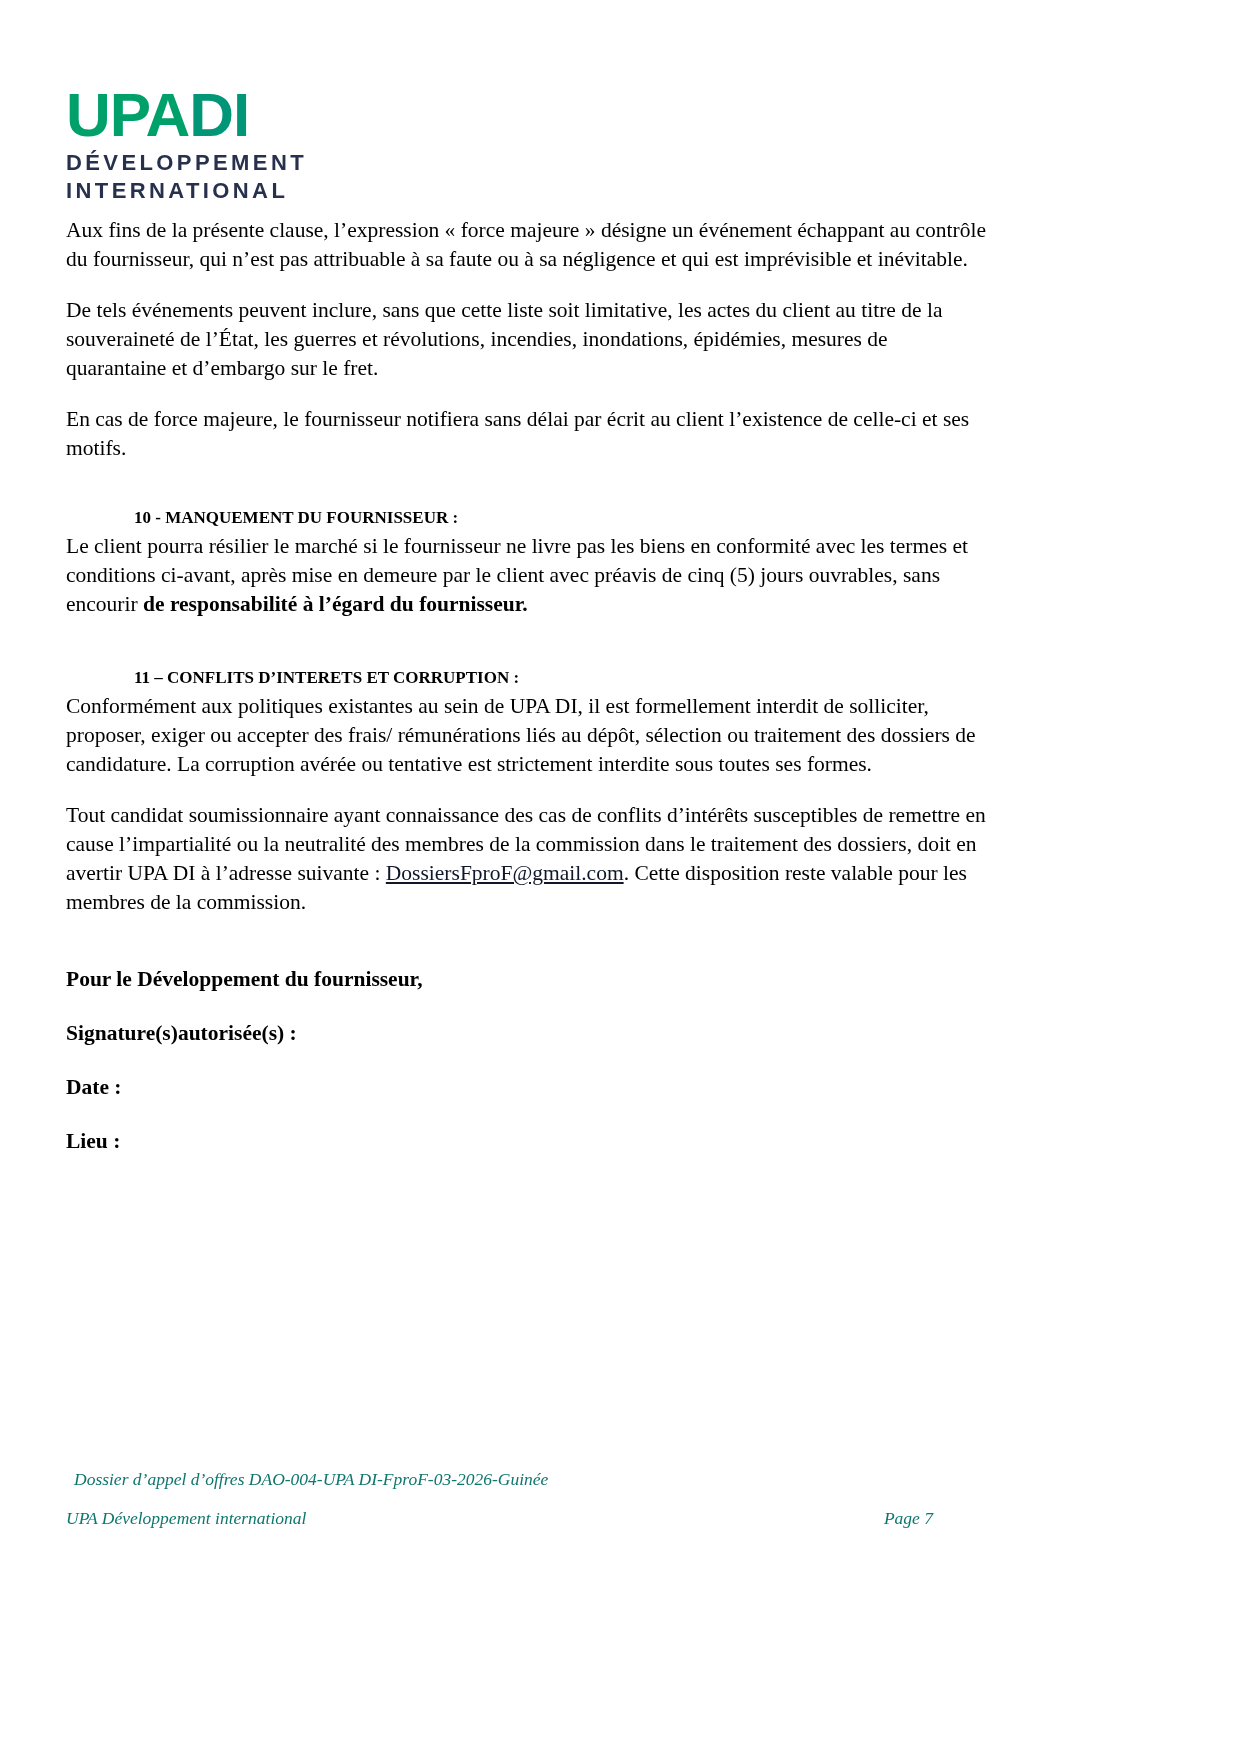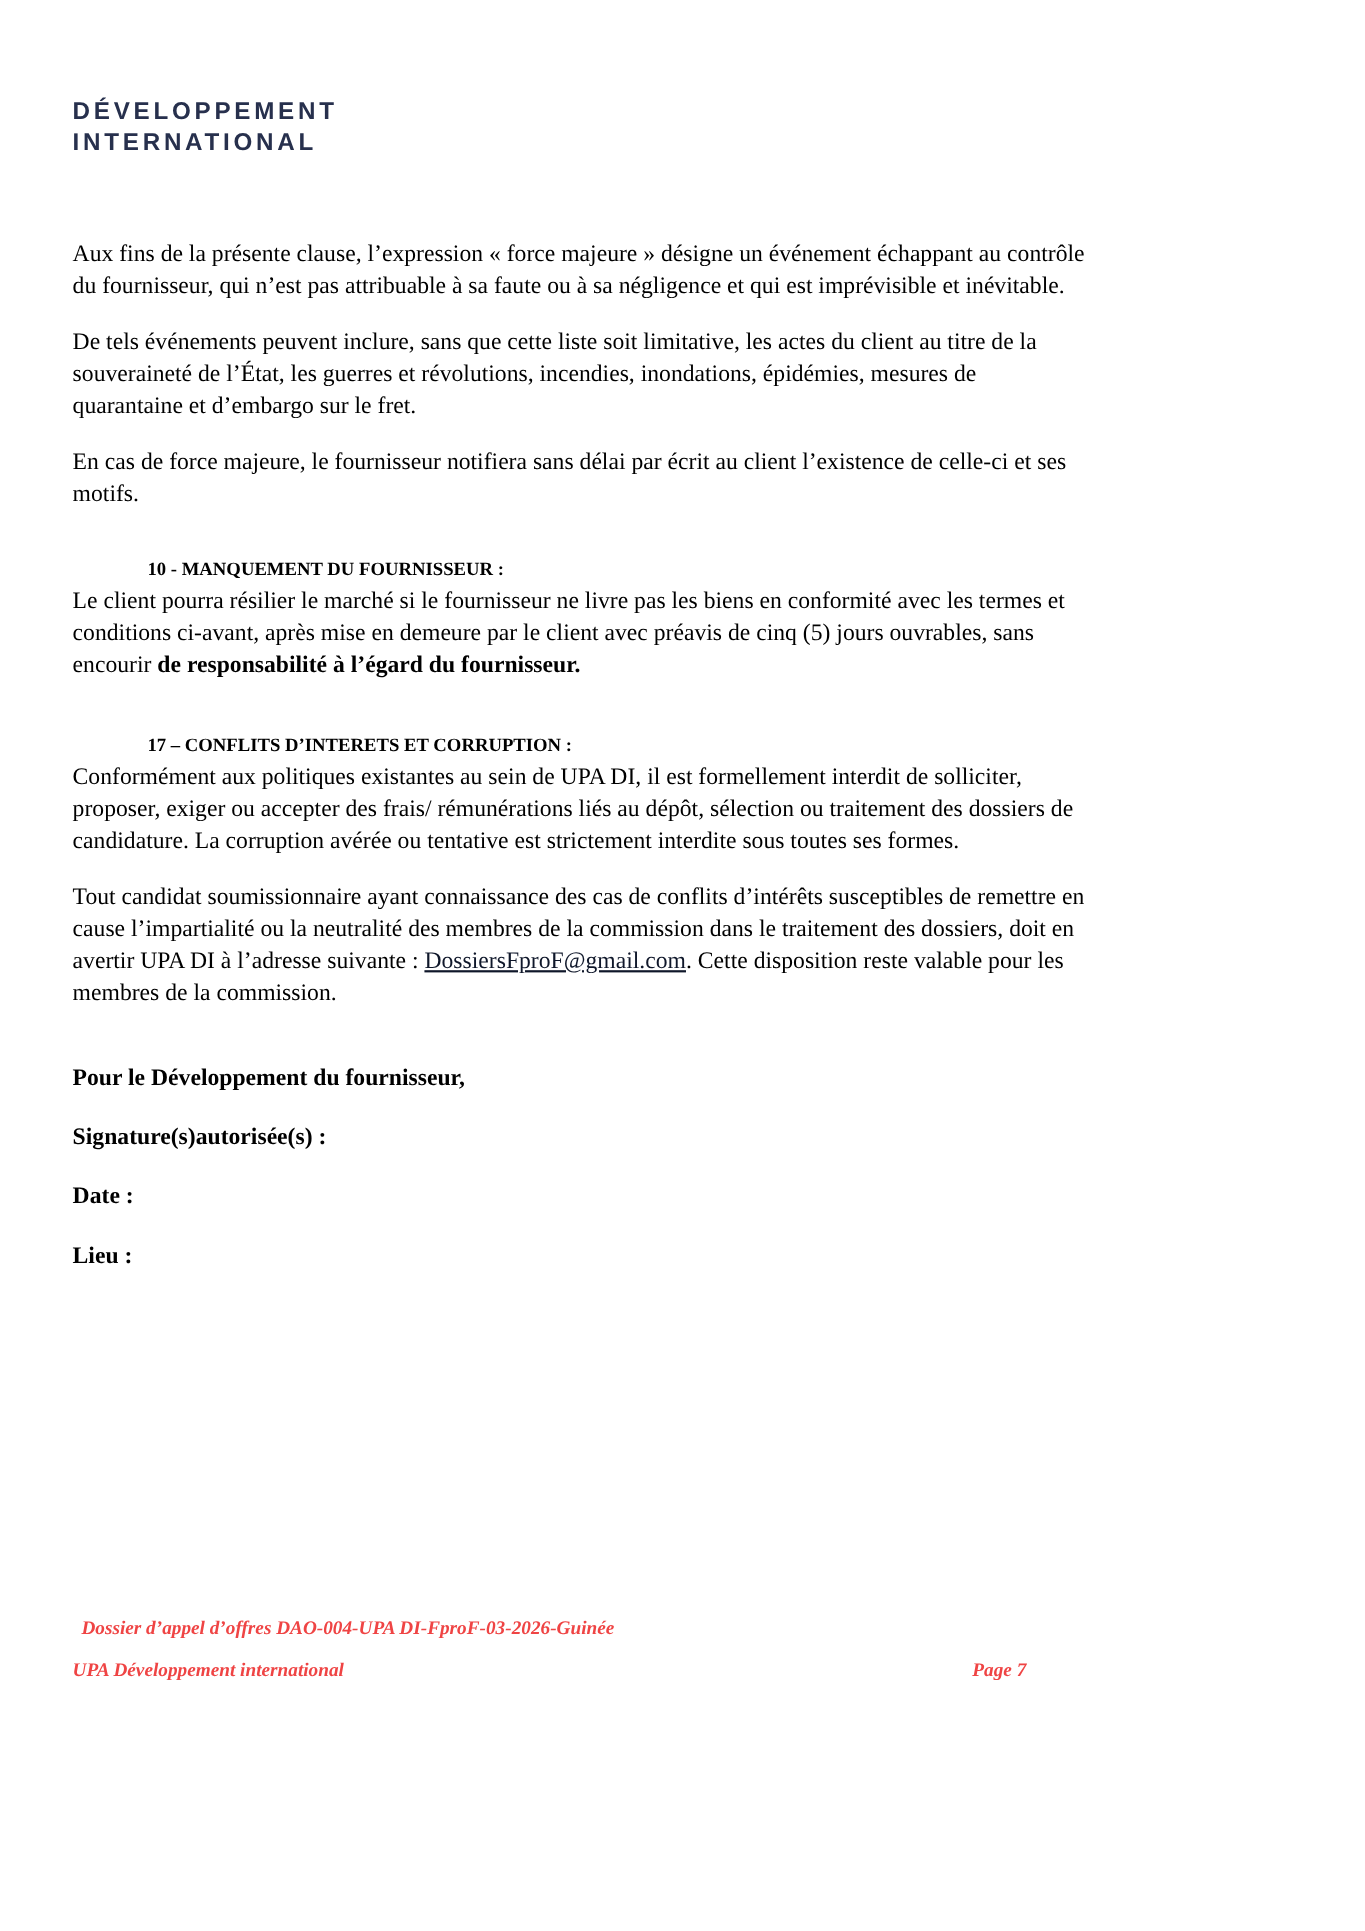--- a/index.html
+++ b/index.html
@@ -86,59 +86,59 @@
 
   
   .footer {
     position: absolute;
     left: 66px;
     top: 1466px;
     width: 925px;
     font-size: 17.5px;
     line-height: 27px;
     font-style: italic;
-    color: #ef4444;
-    font-weight: bold;
+    color: #0f766e;
   }
   .footer .f-row {
     display: flex;
     justify-content: space-between;
     align-items: baseline;
     margin-top: 12px;
   }
   .footer .f-line1 { padding-left: 8px; }
   .footer .f-page { padding-right: 58px; text-align: right; }
 </style>
 </head>
 <body>
 
 <div class="page">
 
   <div class="logo-block">
+    <div class="logo-word"><span class="logo-upa">UPA</span><span class="logo-di">DI</span></div>
     <div class="logo-sub">DÉVELOPPEMENT</div>
     <div class="logo-sub">INTERNATIONAL</div>
   </div>
 
   <div class="content">
 
     <p class="para">Aux fins de la présente clause, l’expression « force majeure » désigne un événement échappant au contrôle du fournisseur, qui n’est pas attribuable à sa faute ou à sa négligence et qui est imprévisible et inévitable.</p>
 
     <p class="para">De tels événements peuvent inclure, sans que cette liste soit limitative, les actes du client au titre de la souveraineté de l’État, les guerres et révolutions, incendies, inondations, épidémies, mesures de quarantaine et d’embargo sur le fret.</p>
 
     <p class="para">En cas de force majeure, le fournisseur notifiera sans délai par écrit au client l’existence de celle-ci et ses motifs.</p>
 
     <div class="spacer-18"></div>
 
     <div class="heading">10 - MANQUEMENT DU FOURNISSEUR :</div>
 
     <p class="para"><span>Le client pourra résilier le marché si le fournisseur ne livre pas les biens en conformité avec les termes et conditions ci-avant, après mise en demeure par le client avec préavis de cinq (5) jours ouvrables, sans encourir </span><b class="bold-run">de responsabilité à l’égard du fournisseur.</b></p>
 
     <div class="spacer-22"></div>
 
-    <div class="heading">17 – CONFLITS D’INTERETS ET CORRUPTION :</div>
+    <div class="heading">11 – CONFLITS D’INTERETS ET CORRUPTION :</div>
 
     <p class="para">Conformément aux politiques existantes au sein de UPA DI, il est formellement interdit de solliciter, proposer, exiger ou accepter des frais/ rémunérations liés au dépôt, sélection ou traitement des dossiers de candidature. La corruption avérée ou tentative est strictement interdite sous toutes ses formes.</p>
 
     <p class="para"><span>Tout candidat soumissionnaire ayant connaissance des cas de conflits d’intérêts susceptibles de remettre en cause l’impartialité ou la neutralité des membres de la commission dans le traitement des dossiers, doit en avertir UPA DI à l’adresse suivante : </span><a class="maillink" href="#">DossiersFproF@gmail.com</a><span>. Cette disposition reste valable pour les membres de la commission.</span></p>
 
 
     <div class="spacer-26"></div>
 
     <div class="sig-line">Pour le Développement du fournisseur,</div>
     <div class="sig-line">Signature(s)autorisée(s) :</div>

